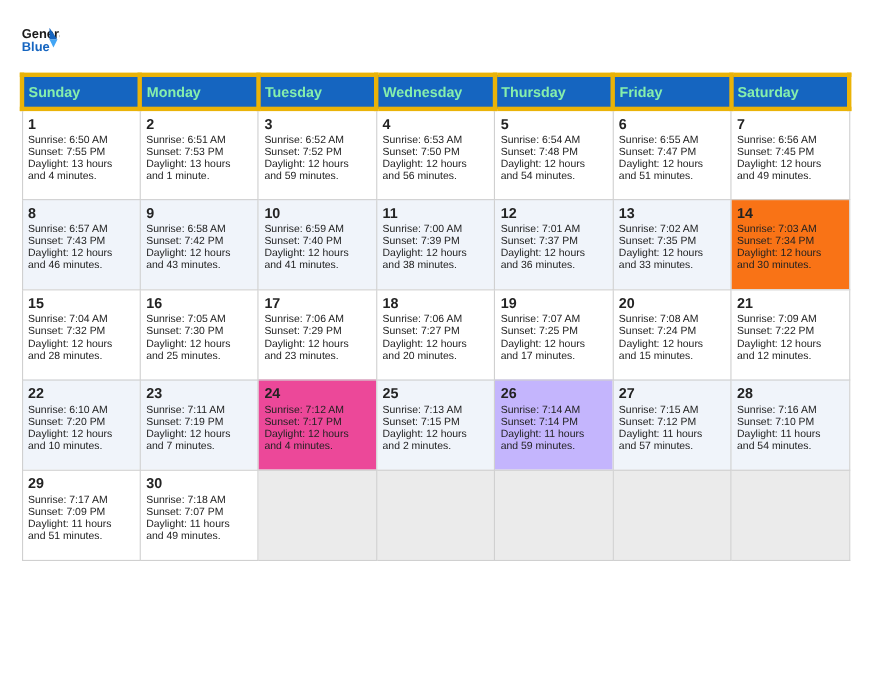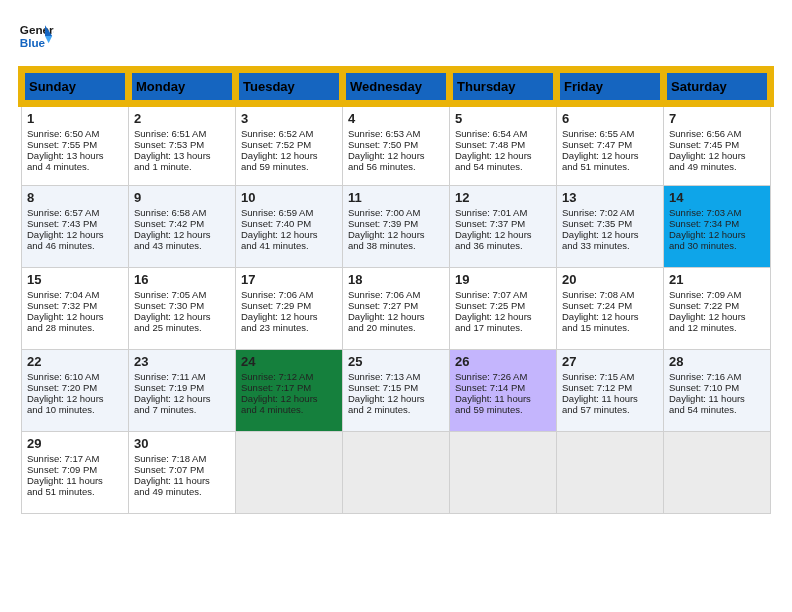--- a/index.html
+++ b/index.html
@@ -41,26 +41,26 @@
       font-size: 15px;
       color: #333;
     }
     table {
       width: 100%;
       border-collapse: collapse;
       table-layout: fixed;
     }
     th {
       background-color: #1565c0;
-      color: #000000;
+      color: #86efac;
       padding: 6px 4px;
       font-size: 13px;
       font-weight: bold;
       text-align: left;
-      border: 7px solid #eab308;
+      border: 4px solid #eab308;
     }
     td {
       border: 1px solid #d0d0d0;
       vertical-align: top;
       padding: 4px 5px;
       font-size: 9.5px;
       color: #222;
       height: 82px;
     }
     .day-num {
@@ -201,21 +201,21 @@
             <div>Daylight: 12 hours</div>
             <div>and 36 minutes.</div>
           </td>
           <td style="background-color: rgb(240, 244, 250); margin-top: 32px;">
             <span class="day-num">13</span>
             <div>Sunrise: 7:02 AM</div>
             <div>Sunset: 7:35 PM</div>
             <div>Daylight: 12 hours</div>
             <div>and 33 minutes.</div>
           </td>
-          <td style="background-color: #0ea5e9;">
+          <td style="background-color: #f97316;">
             <span class="day-num">14</span>
             <div>Sunrise: 7:03 AM</div>
             <div>Sunset: 7:34 PM</div>
             <div>Daylight: 12 hours</div>
             <div>and 30 minutes.</div>
           </td>
         </tr>
         <tr>
           <td style="background-color: rgb(255, 255, 255);">
             <span class="day-num">15</span>
@@ -275,37 +275,37 @@
             <div>Daylight: 12 hours</div>
             <div>and 10 minutes.</div>
           </td>
           <td style="background-color: rgb(240, 244, 250);">
             <span class="day-num">23</span>
             <div>Sunrise: 7:11 AM</div>
             <div>Sunset: 7:19 PM</div>
             <div>Daylight: 12 hours</div>
             <div>and 7 minutes.</div>
           </td>
-          <td style="background-color: #15803d;">
+          <td style="background-color: #ec4899;">
             <span class="day-num">24</span>
             <div>Sunrise: 7:12 AM</div>
             <div>Sunset: 7:17 PM</div>
             <div>Daylight: 12 hours</div>
             <div>and 4 minutes.</div>
           </td>
           <td style="background-color: rgb(240, 244, 250);">
             <span class="day-num">25</span>
             <div>Sunrise: 7:13 AM</div>
             <div>Sunset: 7:15 PM</div>
             <div>Daylight: 12 hours</div>
             <div>and 2 minutes.</div>
           </td>
           <td style="background-color: #c4b5fd;">
             <span class="day-num">26</span>
-            <div>Sunrise: 7:26 AM</div>
+            <div>Sunrise: 7:14 AM</div>
             <div>Sunset: 7:14 PM</div>
             <div>Daylight: 11 hours</div>
             <div>and 59 minutes.</div>
           </td>
           <td style="background-color: rgb(240, 244, 250);">
             <span class="day-num">27</span>
             <div>Sunrise: 7:15 AM</div>
             <div>Sunset: 7:12 PM</div>
             <div>Daylight: 11 hours</div>
             <div>and 57 minutes.</div>

